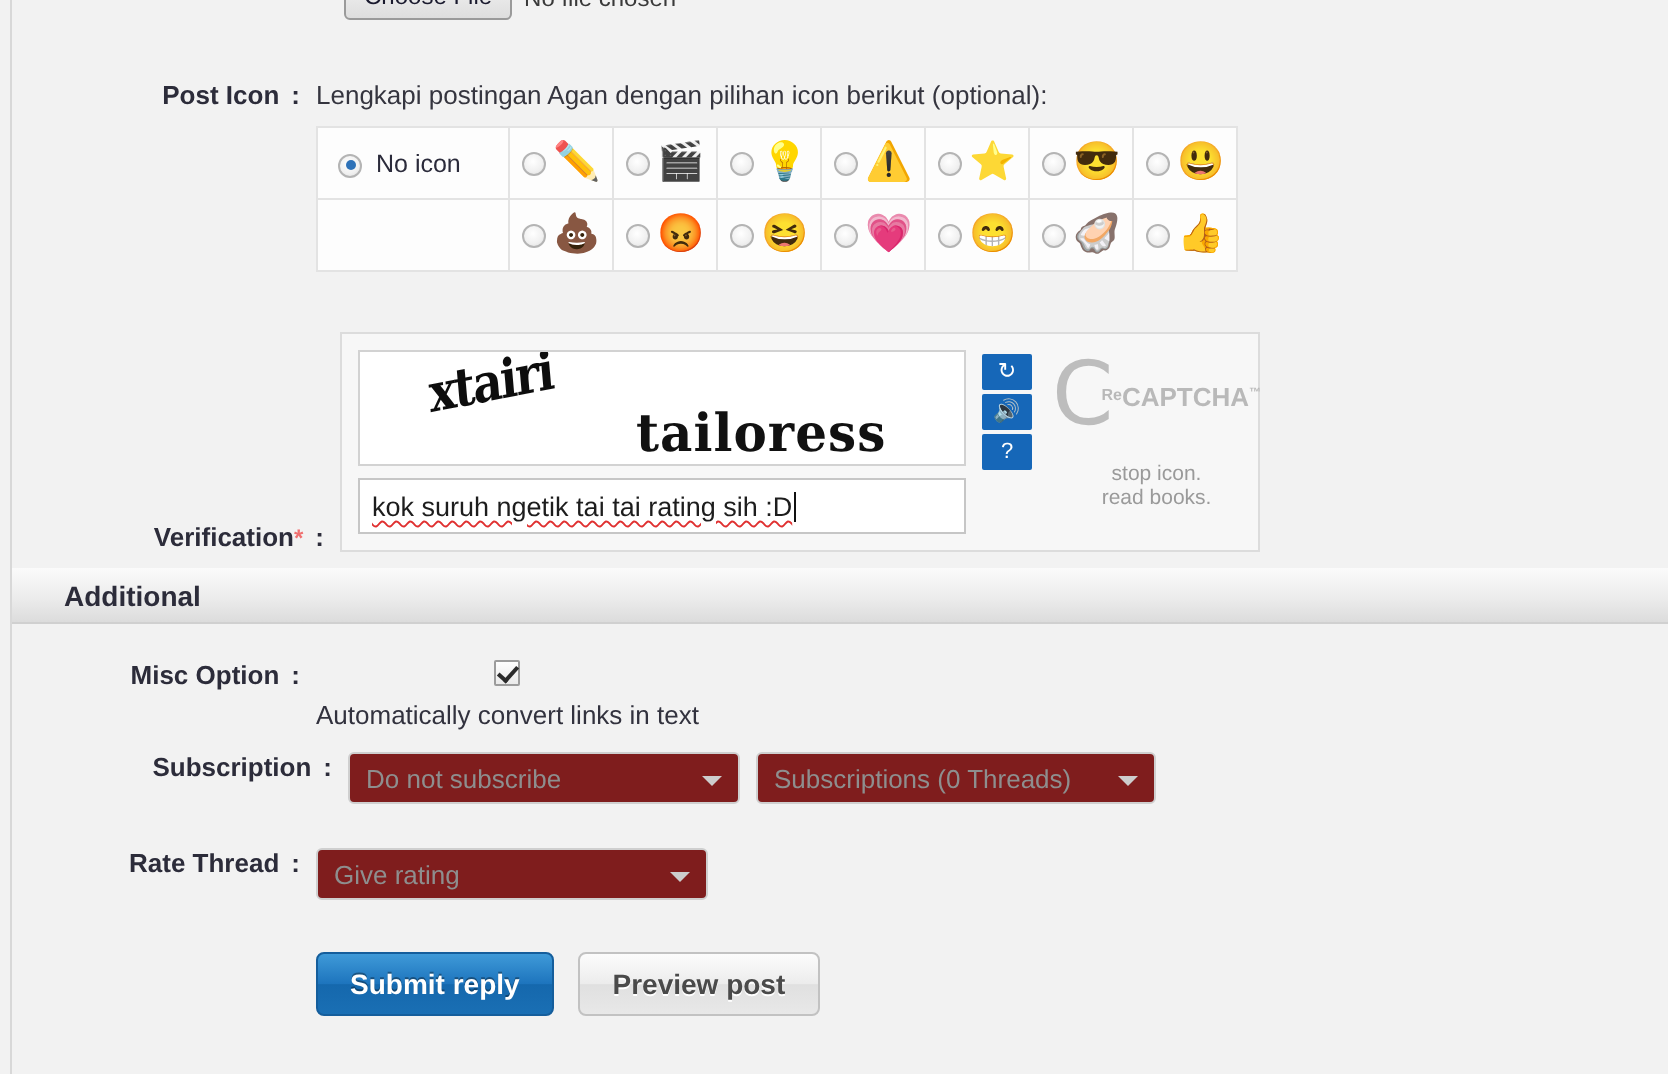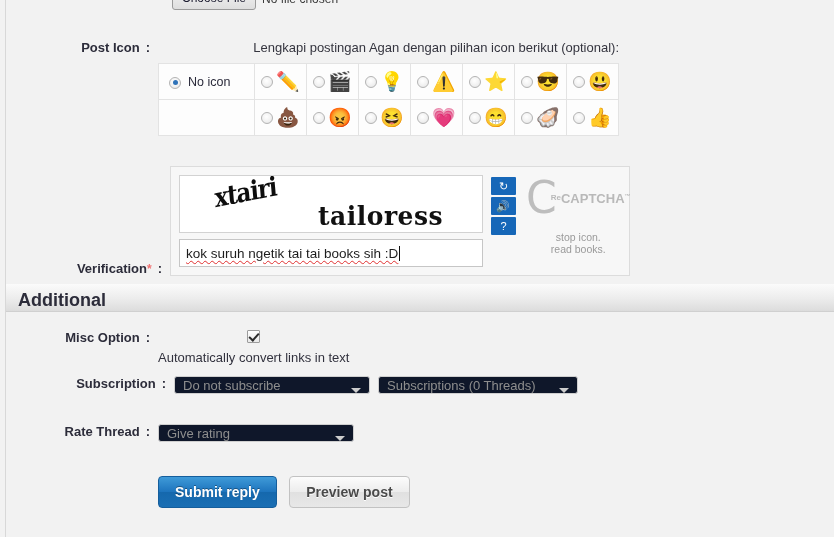--- a/index.html
+++ b/index.html
@@ -50,21 +50,20 @@
     white-space: nowrap;
   }
   .lbl .req { color: #f07070; font-weight: bold; font-size: 12px; }
   .lbl .colon { font-weight: bold; color: #2c2c3a; margin-left: 6px; }
 
   
   #post-icon-row { left: 0; top: 40px; }
   .hint-text {
     font-size: 13px; color: #35353f; line-height: 16px;
     font-family: "Liberation Sans", sans-serif;
-    text-align: right;
   }
   .icon-table {
     margin-top: 7px;
     border: 1px solid #dcdcdc;
     border-collapse: collapse;
     background: #fdfdfd;
   }
   .icon-table td {
     border: 1px solid #e3e3e3;
     padding: 0;
@@ -192,22 +191,22 @@
   }
 
   
   #additional-bar {
     position: absolute; left: 6px; top: 284px;
     width: 828px; height: 28px;
     background: linear-gradient(to bottom, #fbfbfb 0%, #ececec 55%, #dcdcdc 100%);
     border-bottom: 1px solid #d0d0d0;
   }
   #additional-bar .title {
-    position: absolute; left: 12px; top: 6px;
-    font-size: 18px; font-weight: bold; color: #2c2c3a;
+    position: absolute; left: 26px; top: 6px;
+    font-size: 14px; font-weight: bold; color: #2c2c3a;
   }
 
   #misc-row { left: 0; top: 330px; }
   #subscription-row { left: 16px; top: 376px; }
   #rate-row { left: 0; top: 424px; }
   #buttons-row { left: 0; top: 476px; }
 
   .checkbox {
     width: 13px; height: 13px;
     border: 1px solid #9c9c9c;
@@ -220,23 +219,23 @@
     position: absolute; left: 3px; top: 0px;
     width: 4px; height: 8px;
     border: solid #2b2b2b;
     border-width: 0 2px 2px 0;
     transform: rotate(42deg);
   }
   .check-line { display: flex; align-items: center; gap: 7px; flex-direction: column; }
   .check-label { font-size: 13px; color: #32323e; }
 
   .select {
-    height: 18px;
+    height: 26px;
     border: 1px solid #cfcfcf;
-    background: #0f172a;
+    background: #7f1d1d;
     border-radius: 3px;
     display: flex; align-items: center;
     padding: 0 8px;
     position: relative;
     font-size: 13px; color: #8e8e8e;
   }
   .select .arrow {
     position: absolute; right: 8px; top: 11px;
     width: 0; height: 0;
     border-left: 5px solid transparent;
@@ -394,21 +393,21 @@
     <div class="lbl">
       <span>Verification</span><span class="req">*</span><span class="colon">:</span>
     </div>
     <div class="captcha-panel">
       <div class="captcha-left">
         <div class="captcha-image">
           <span class="cap-word-a">xtairi</span>
           <span class="cap-word-b">tailoress</span>
         </div>
         <div class="captcha-input">
-          <span class="typed squiggle">kok suruh ngetik tai tai books sih :D</span>
+          <span class="typed squiggle">kok suruh ngetik tai tai rating sih :D</span>
             <span class="caret"></span>
         </div>
       </div>
       <div class="captcha-right">
         <div class="cap-btns">
           <div class="cap-btn">↻</div>
           <div class="cap-btn">🔊</div>
           <div class="cap-btn">?</div>
         </div>
         <div class="recaptcha-brand">

